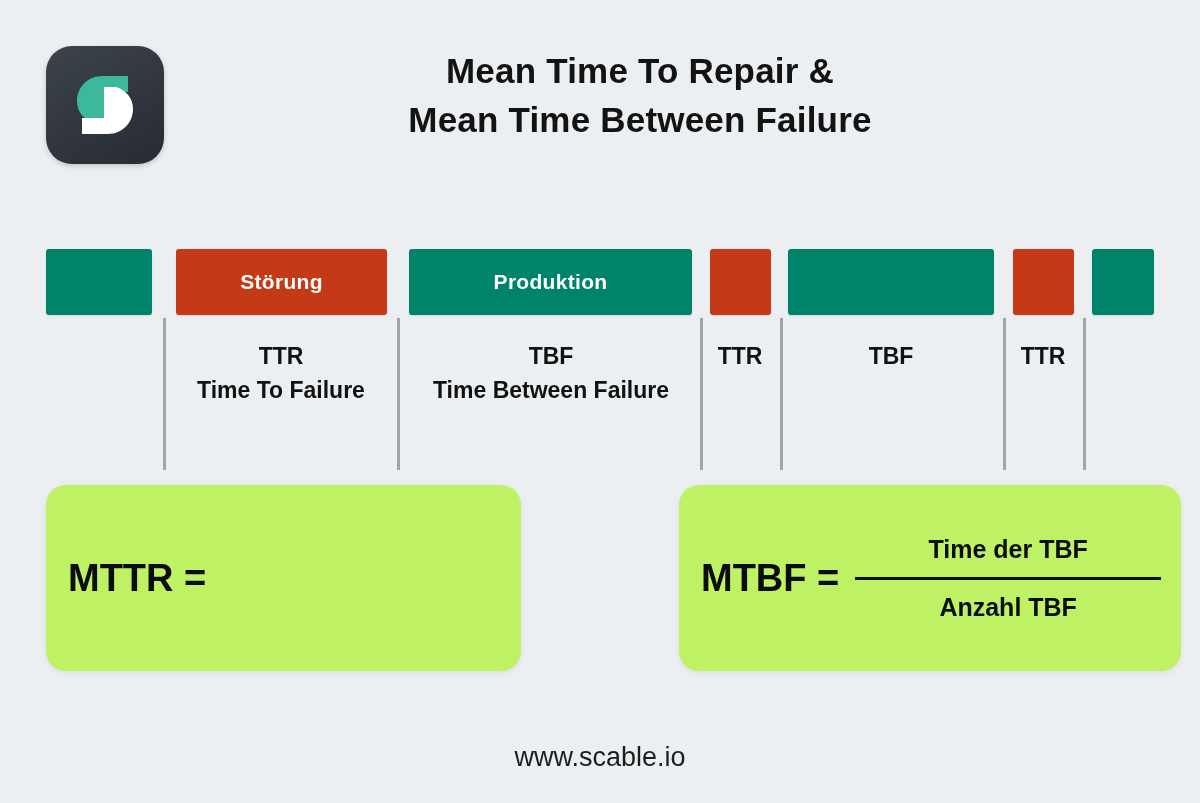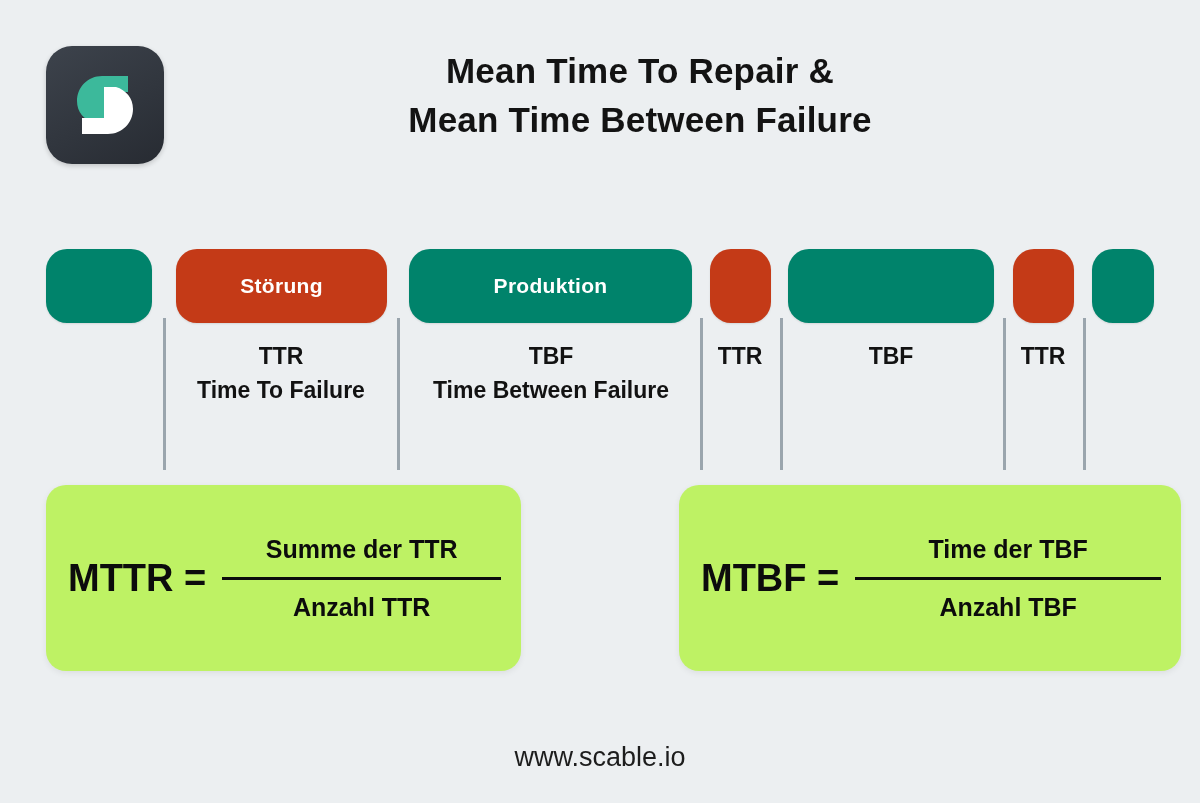--- a/index.html
+++ b/index.html
@@ -48,22 +48,22 @@
 
   
   .timeline {
     position: absolute;
     left: 0; top: 249px;
     width: 1200px; height: 70px;
   }
   .bar {
     position: absolute;
     top: 0;
-    height: 74px;
-    border-radius: 21px;
+    height: 66px;
+    border-radius: 3px;
     display: flex;
     align-items: center;
     justify-content: center;
     color: #ffffff;
     font-size: 21px;
     font-weight: bold;
     letter-spacing: 0.3px;
     box-shadow: 0 1px 2px rgba(0,0,0,0.10);
   }
 
@@ -196,25 +196,20 @@
       <div class="seg-abbr">TBF</div>
     </div>
     <div class="seg-label" style="left: 1004px; width: 78px; top: 339px;">
       <div class="seg-abbr">TTR</div>
     </div>
   </div>
 
 <div id="formula-cards">
     <div class="card" style="left: 46px; width: 475px;">
       <div class="card-lhs" style="margin-left: 22px;">MTTR =</div>
-      <div class="fraction" style="margin-left: 16px; flex: 1 1 0%;">
-        <div class="frac-num">Summe der TTR</div>
-        <div class="frac-bar"></div>
-        <div class="frac-den">Anzahl TTR</div>
-      </div>
       <div style="width: 20px;"></div>
     </div>
     <div class="card" style="left: 679px; width: 502px;">
       <div class="card-lhs" style="margin-left: 22px;">MTBF =</div>
       <div class="fraction" style="margin-left: 16px; flex: 1 1 0%;">
         <div class="frac-num">Time der TBF</div>
         <div class="frac-bar"></div>
         <div class="frac-den">Anzahl TBF</div>
       </div>
       <div style="width: 20px;"></div>

